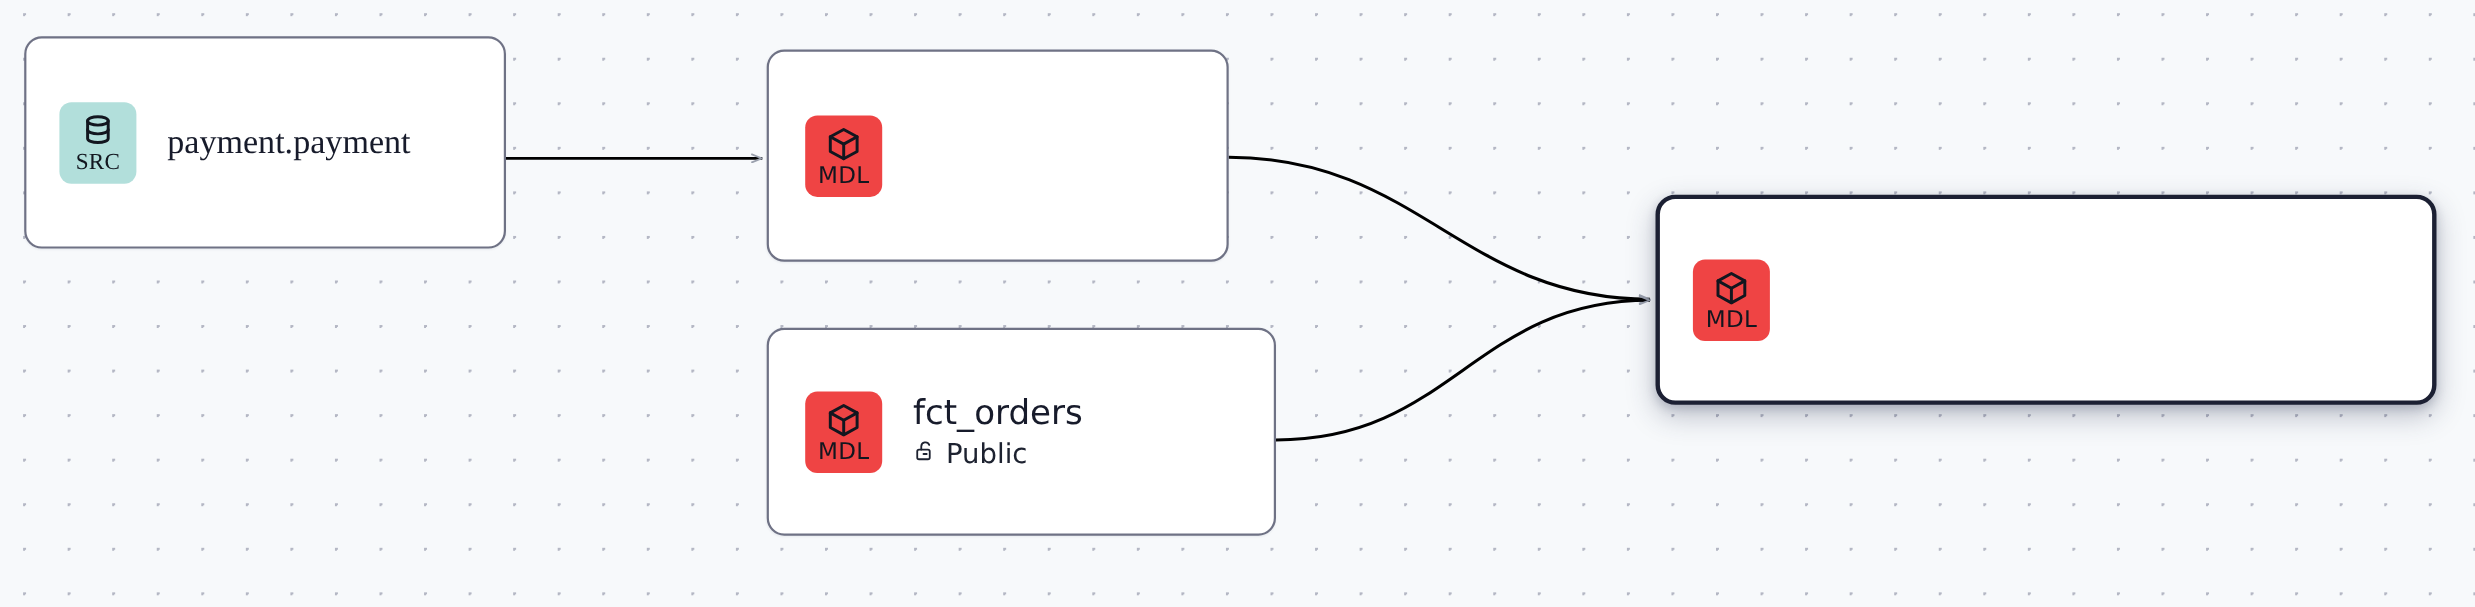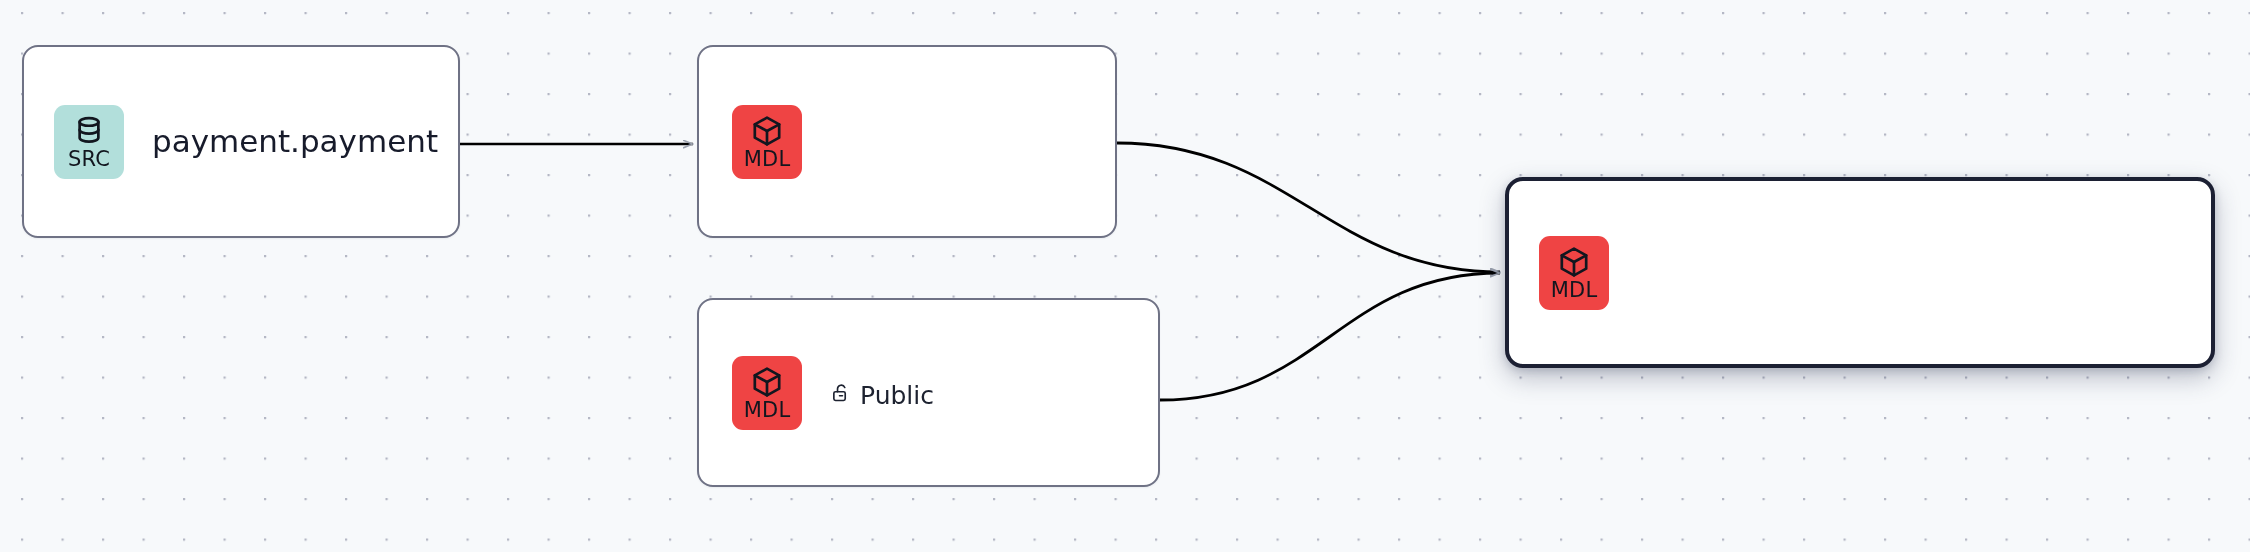--- a/index.html
+++ b/index.html
@@ -110,21 +110,21 @@
       </marker>
     </defs>
 
     <path d="M460,144 L693,144" fill="none" stroke="#000000" stroke-width="2.6" marker-end="url(#arrowhead)"></path>
 
     <path d="M1117,143 C1290,143 1330,272 1500,272" fill="none" stroke="#000000" stroke-width="2.8" marker-end="url(#arrowhead)"></path>
 
     <path d="M1160,400 C1320,400 1340,273 1500,273" fill="none" stroke="#000000" stroke-width="2.8" marker-end="url(#arrowhead)"></path>
   </svg>
 
-  <div class="node unselected" style="left:22px; top:45px; width:438px; height:193px;">
+  <div class="node unselected" style="left:22px; top:33px; width:438px; height:193px;font-family:Liberation Serif, serif;">
     <div class="badge src" style="margin-left:30px;">
       <span>
         <svg width="34" height="34" viewBox="0 0 24 24" fill="none" stroke="#12161f" stroke-width="1.9" stroke-linecap="round" stroke-linejoin="round">
           <ellipse cx="12" cy="5.6" rx="6.6" ry="2.7"></ellipse>
           <path d="M5.4,5.6 v11.2 c0,1.5 3,2.7 6.6,2.7 s6.6,-1.2 6.6,-2.7 V5.6"></path>
           <path d="M5.4,11.2 c0,1.5 3,2.7 6.6,2.7 s6.6,-1.2 6.6,-2.7"></path>
         </svg>
       </span>
       <span class="badge-text">SRC</span>
     </div>
@@ -151,20 +151,21 @@
       <span>
         <svg width="34" height="34" viewBox="0 0 24 24" fill="none" stroke="#12161f" stroke-width="1.9" stroke-linecap="round" stroke-linejoin="round">
           <path d="M12,2.6 L20.6,7.3 L20.6,16.7 L12,21.4 L3.4,16.7 L3.4,7.3 Z"></path>
           <path d="M3.4,7.3 L12,12 L20.6,7.3"></path>
           <path d="M12,12 L12,21.4"></path>
         </svg>
       </span>
       <span class="badge-text">MDL</span>
     </div>
     <div class="node-body">
+      <div class="node-title">fct_orders</div>
       <div class="node-sub">
         <span>
           <svg width="22" height="22" viewBox="0 0 24 24" fill="none" stroke="#1d2230" stroke-width="1.8" stroke-linecap="round" stroke-linejoin="round">
             <rect x="4.2" y="10.6" width="12.4" height="9.6" rx="1.8"></rect>
             <path d="M8.2,10.6 V7.4 a4.1,4.1 0 0 1 7.9,-1.4"></path>
             <path d="M10.4,15.0 h3.2"></path>
           </svg>
         </span>
         <span>Public</span>
       </div>

